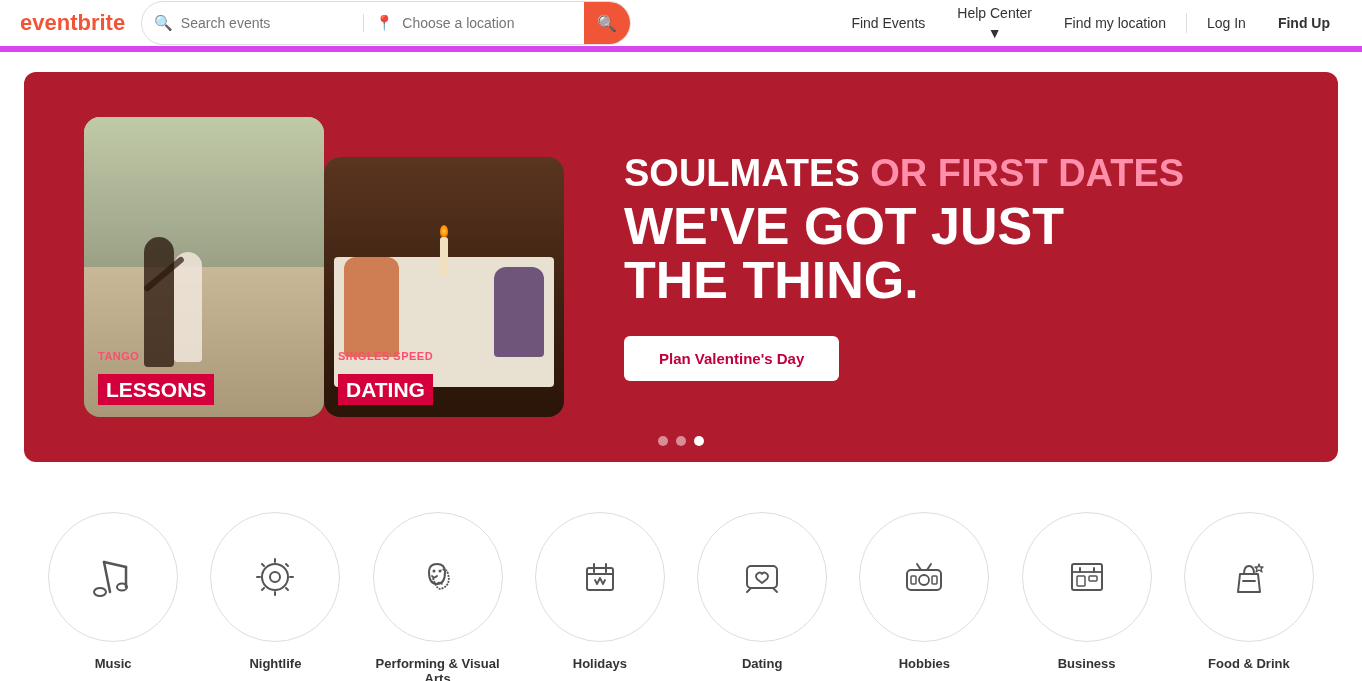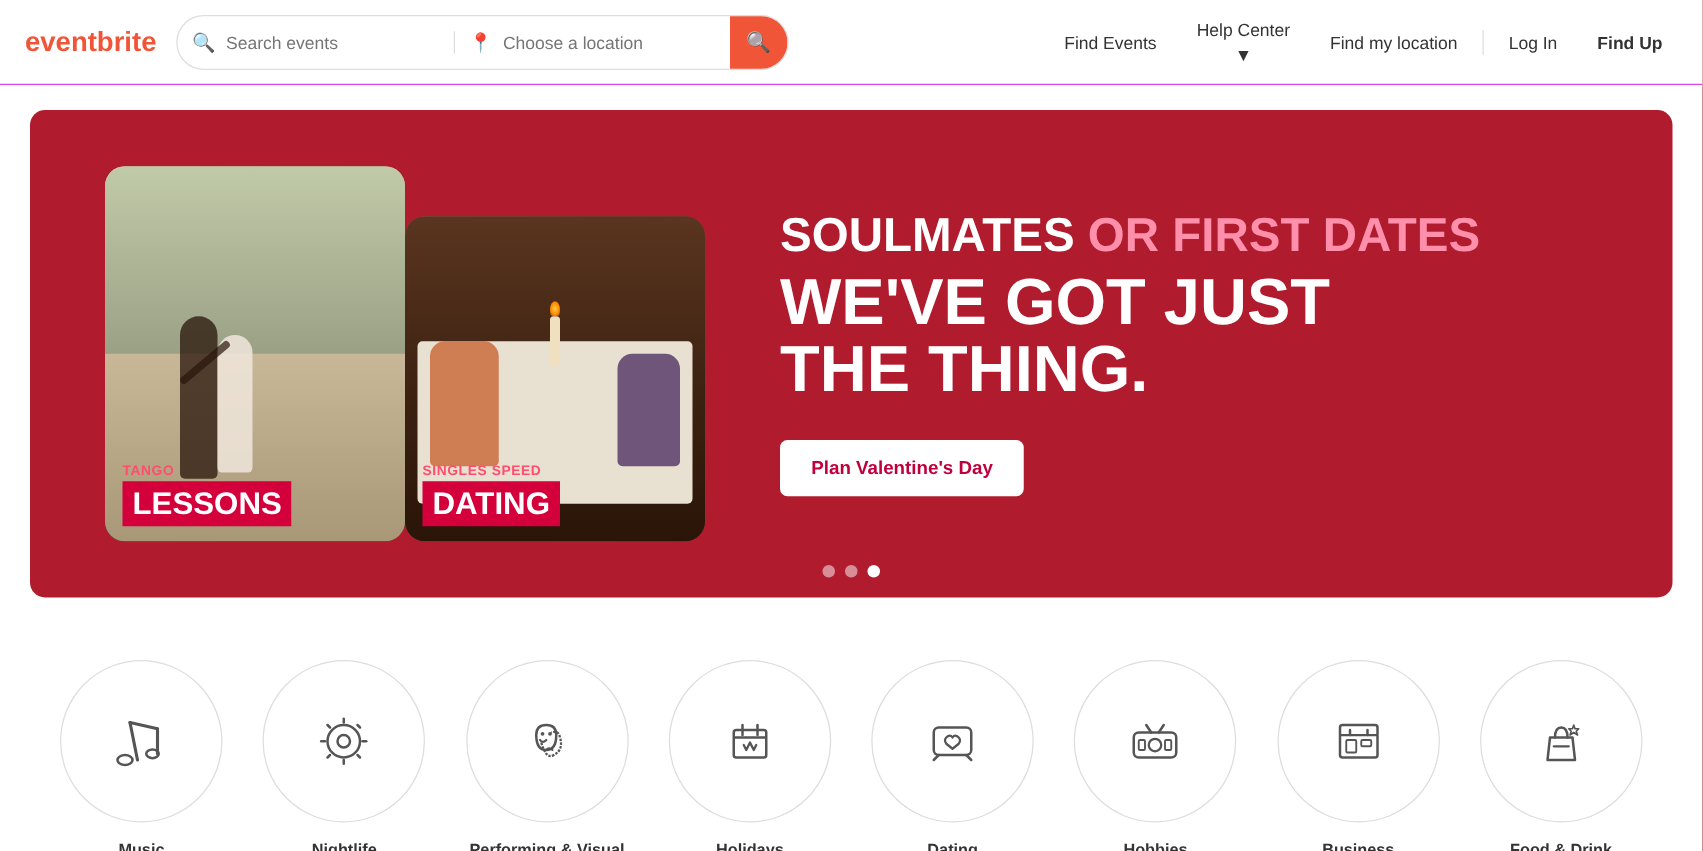--- a/index.html
+++ b/index.html
@@ -3,23 +3,23 @@
   <meta charset="utf-8">
   <style>
     * { margin: 0; padding: 0; box-sizing: border-box; }
     body { font-family: 'Helvetica Neue', Arial, sans-serif; background: #fff; width: 1362px; overflow-x: hidden; }
 
     
     .header {
       display: flex;
       align-items: center;
       padding: 0 20px;
-      height: 68px;
+      height: 52px;
       background: #fff;
-      border-bottom: 1px solid #d946ef;
+      border-bottom: 6px solid #d946ef;
       gap: 16px;
     }
     .logo {
       font-size: 22px;
       font-weight: 700;
       color: #f05537;
       white-space: nowrap;
       cursor: pointer;
     }
     .search-bar {
@@ -191,28 +191,28 @@
       padding: 12px 14px;
     }
     .card-label-title {
       font-size: 11px;
       font-weight: 700;
       color: #ff4d6d;
       text-transform: uppercase;
       letter-spacing: 0.5px;
     }
     .card-label-main {
-      font-size: 25px;
+      font-size: 21px;
       font-weight: 900;
       color: #fff;
       text-transform: uppercase;
       background: #d4003c;
       display: inline-block;
       padding: 2px 8px;
-      margin-top: 2px;
+      margin-top: 12px;
       line-height: 1.3;
     }
 
     .hero-text {
       flex: 1;
       padding: 0 60px;
       color: #fff;
     }
     .hero-subtitle {
       font-size: 38px;
@@ -230,21 +230,21 @@
       text-transform: uppercase;
       line-height: 1.05;
       color: #fff;
       margin-top: 4px;
     }
     .hero-cta {
       margin-top: 28px;
       background: #fff;
       color: #c0003c;
       border: none;
-      padding: 14px 25px;
+      padding: 14px 35px;
       border-radius: 6px;
       font-size: 15px;
       font-weight: 700;
       cursor: pointer;
       display: inline-block;
     }
 
     .hero-dots {
       position: absolute;
       bottom: 16px;

